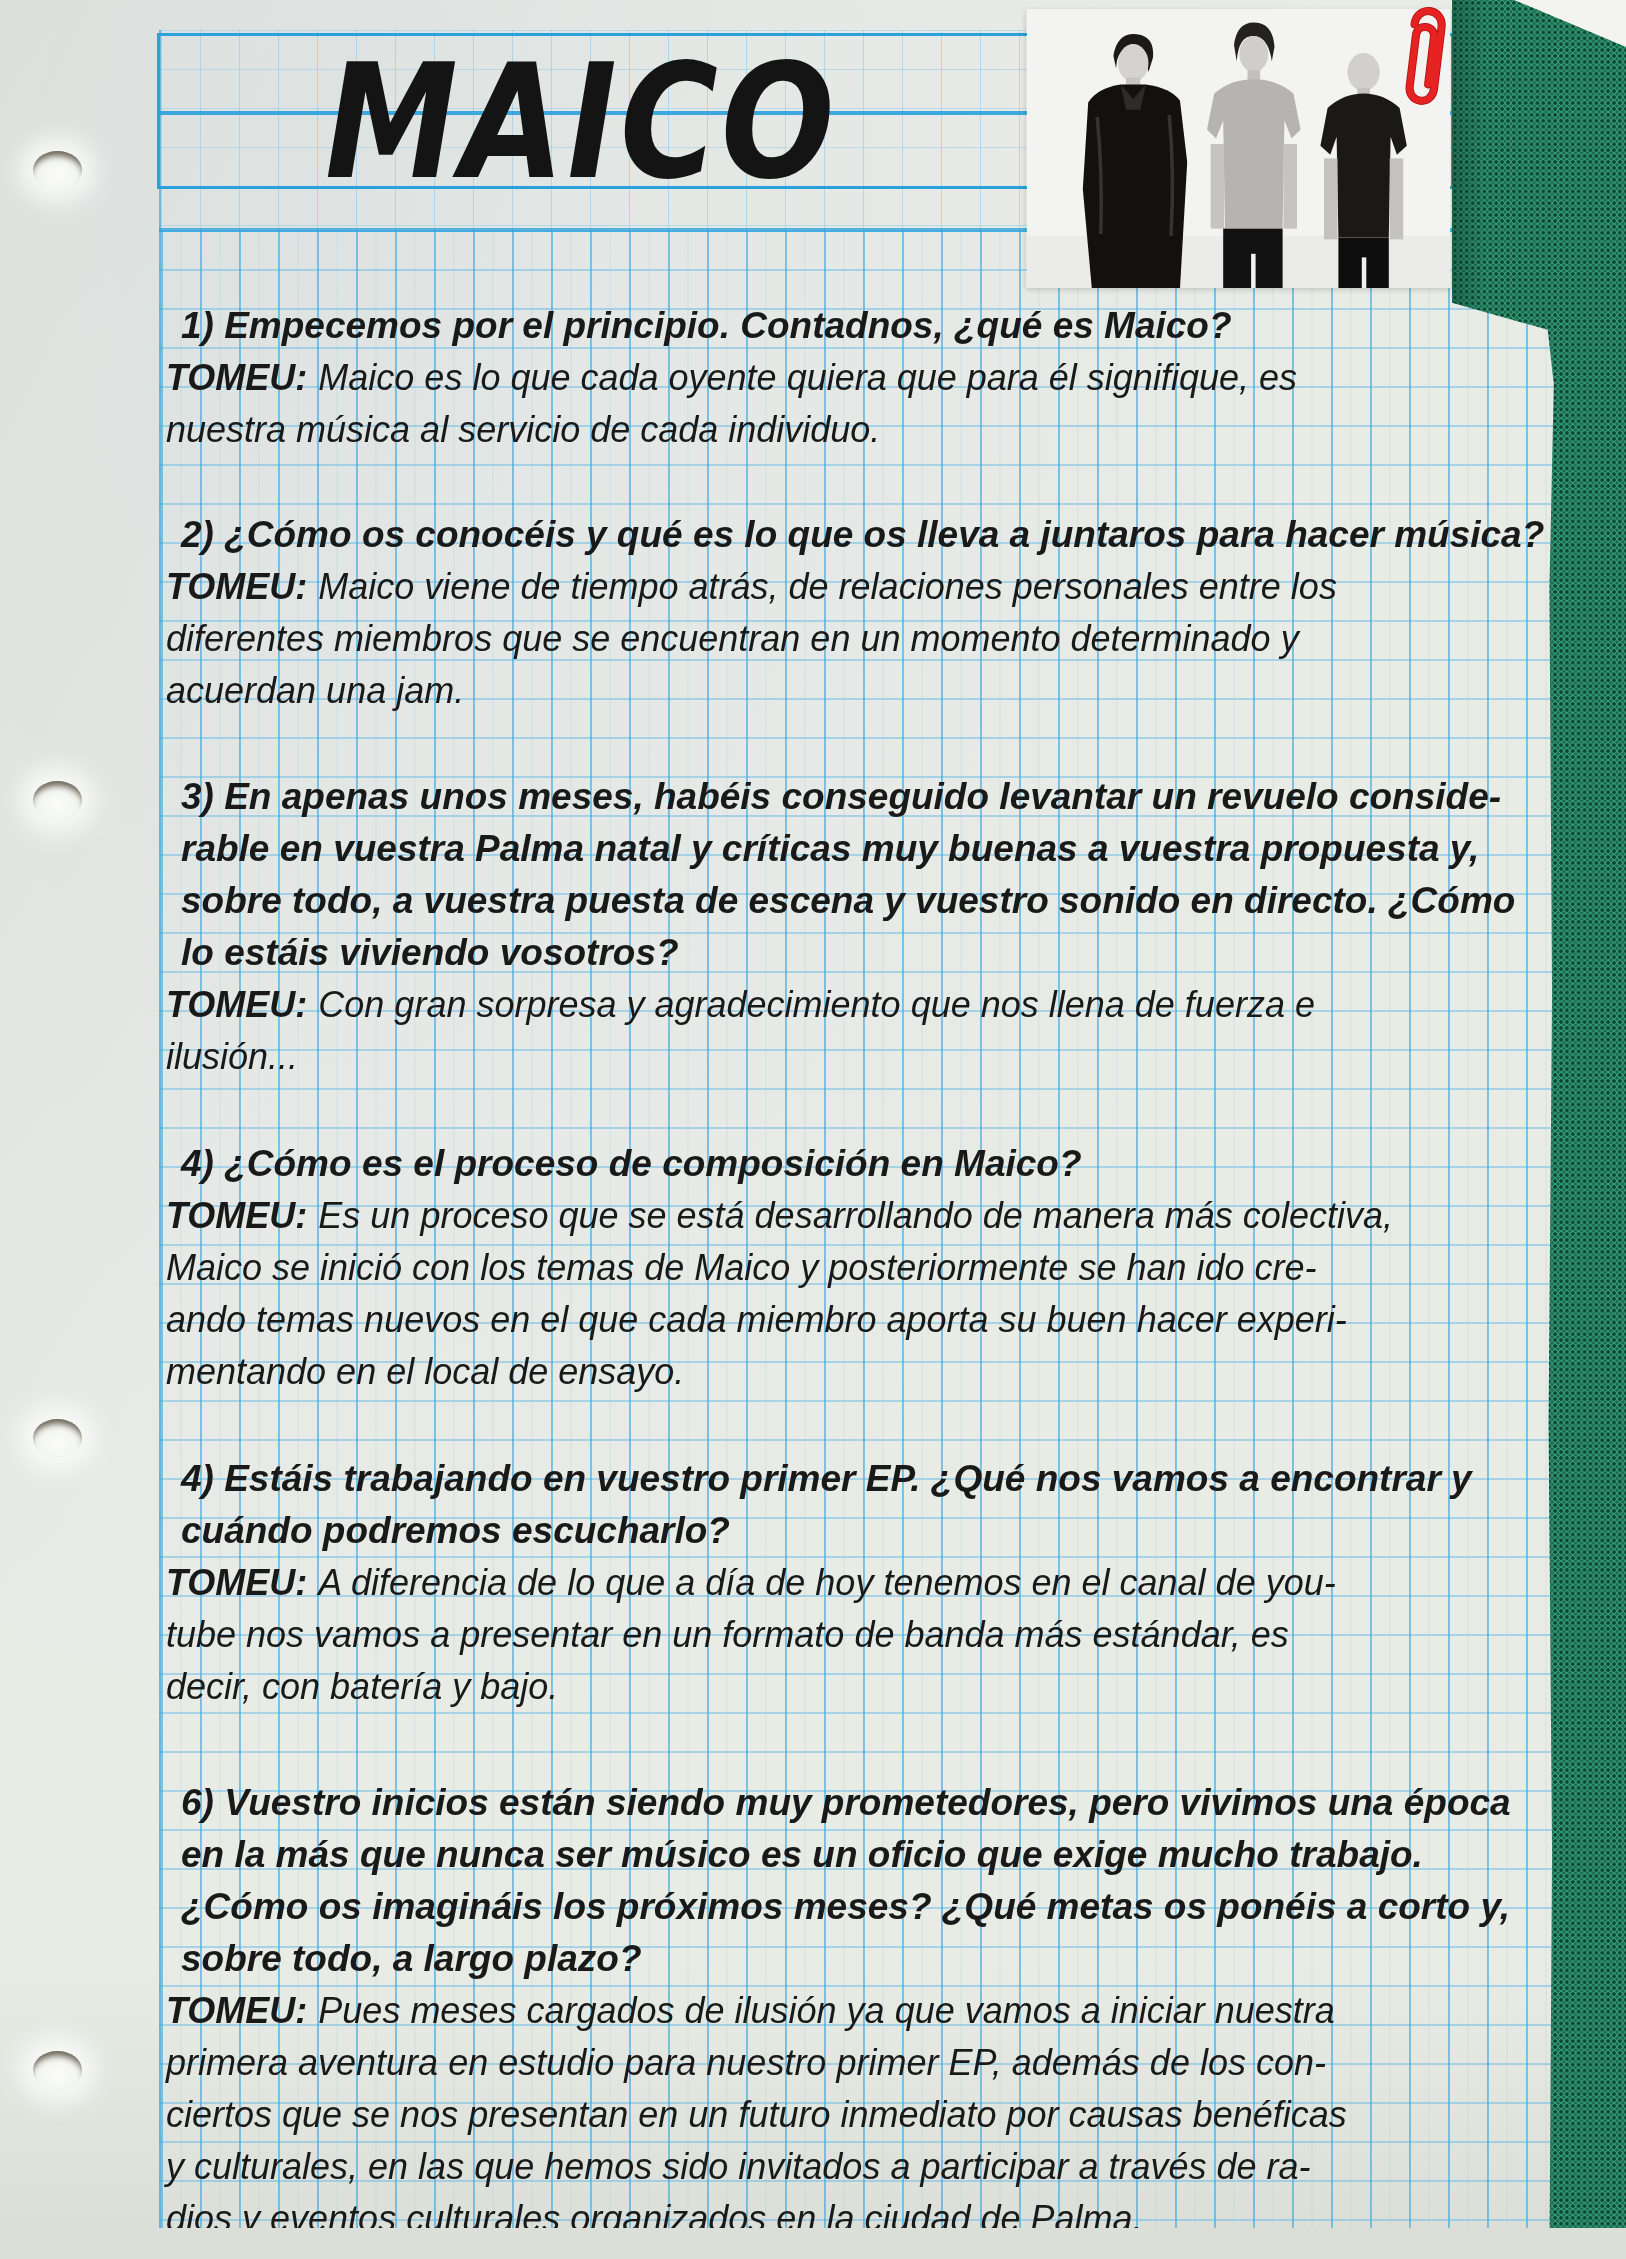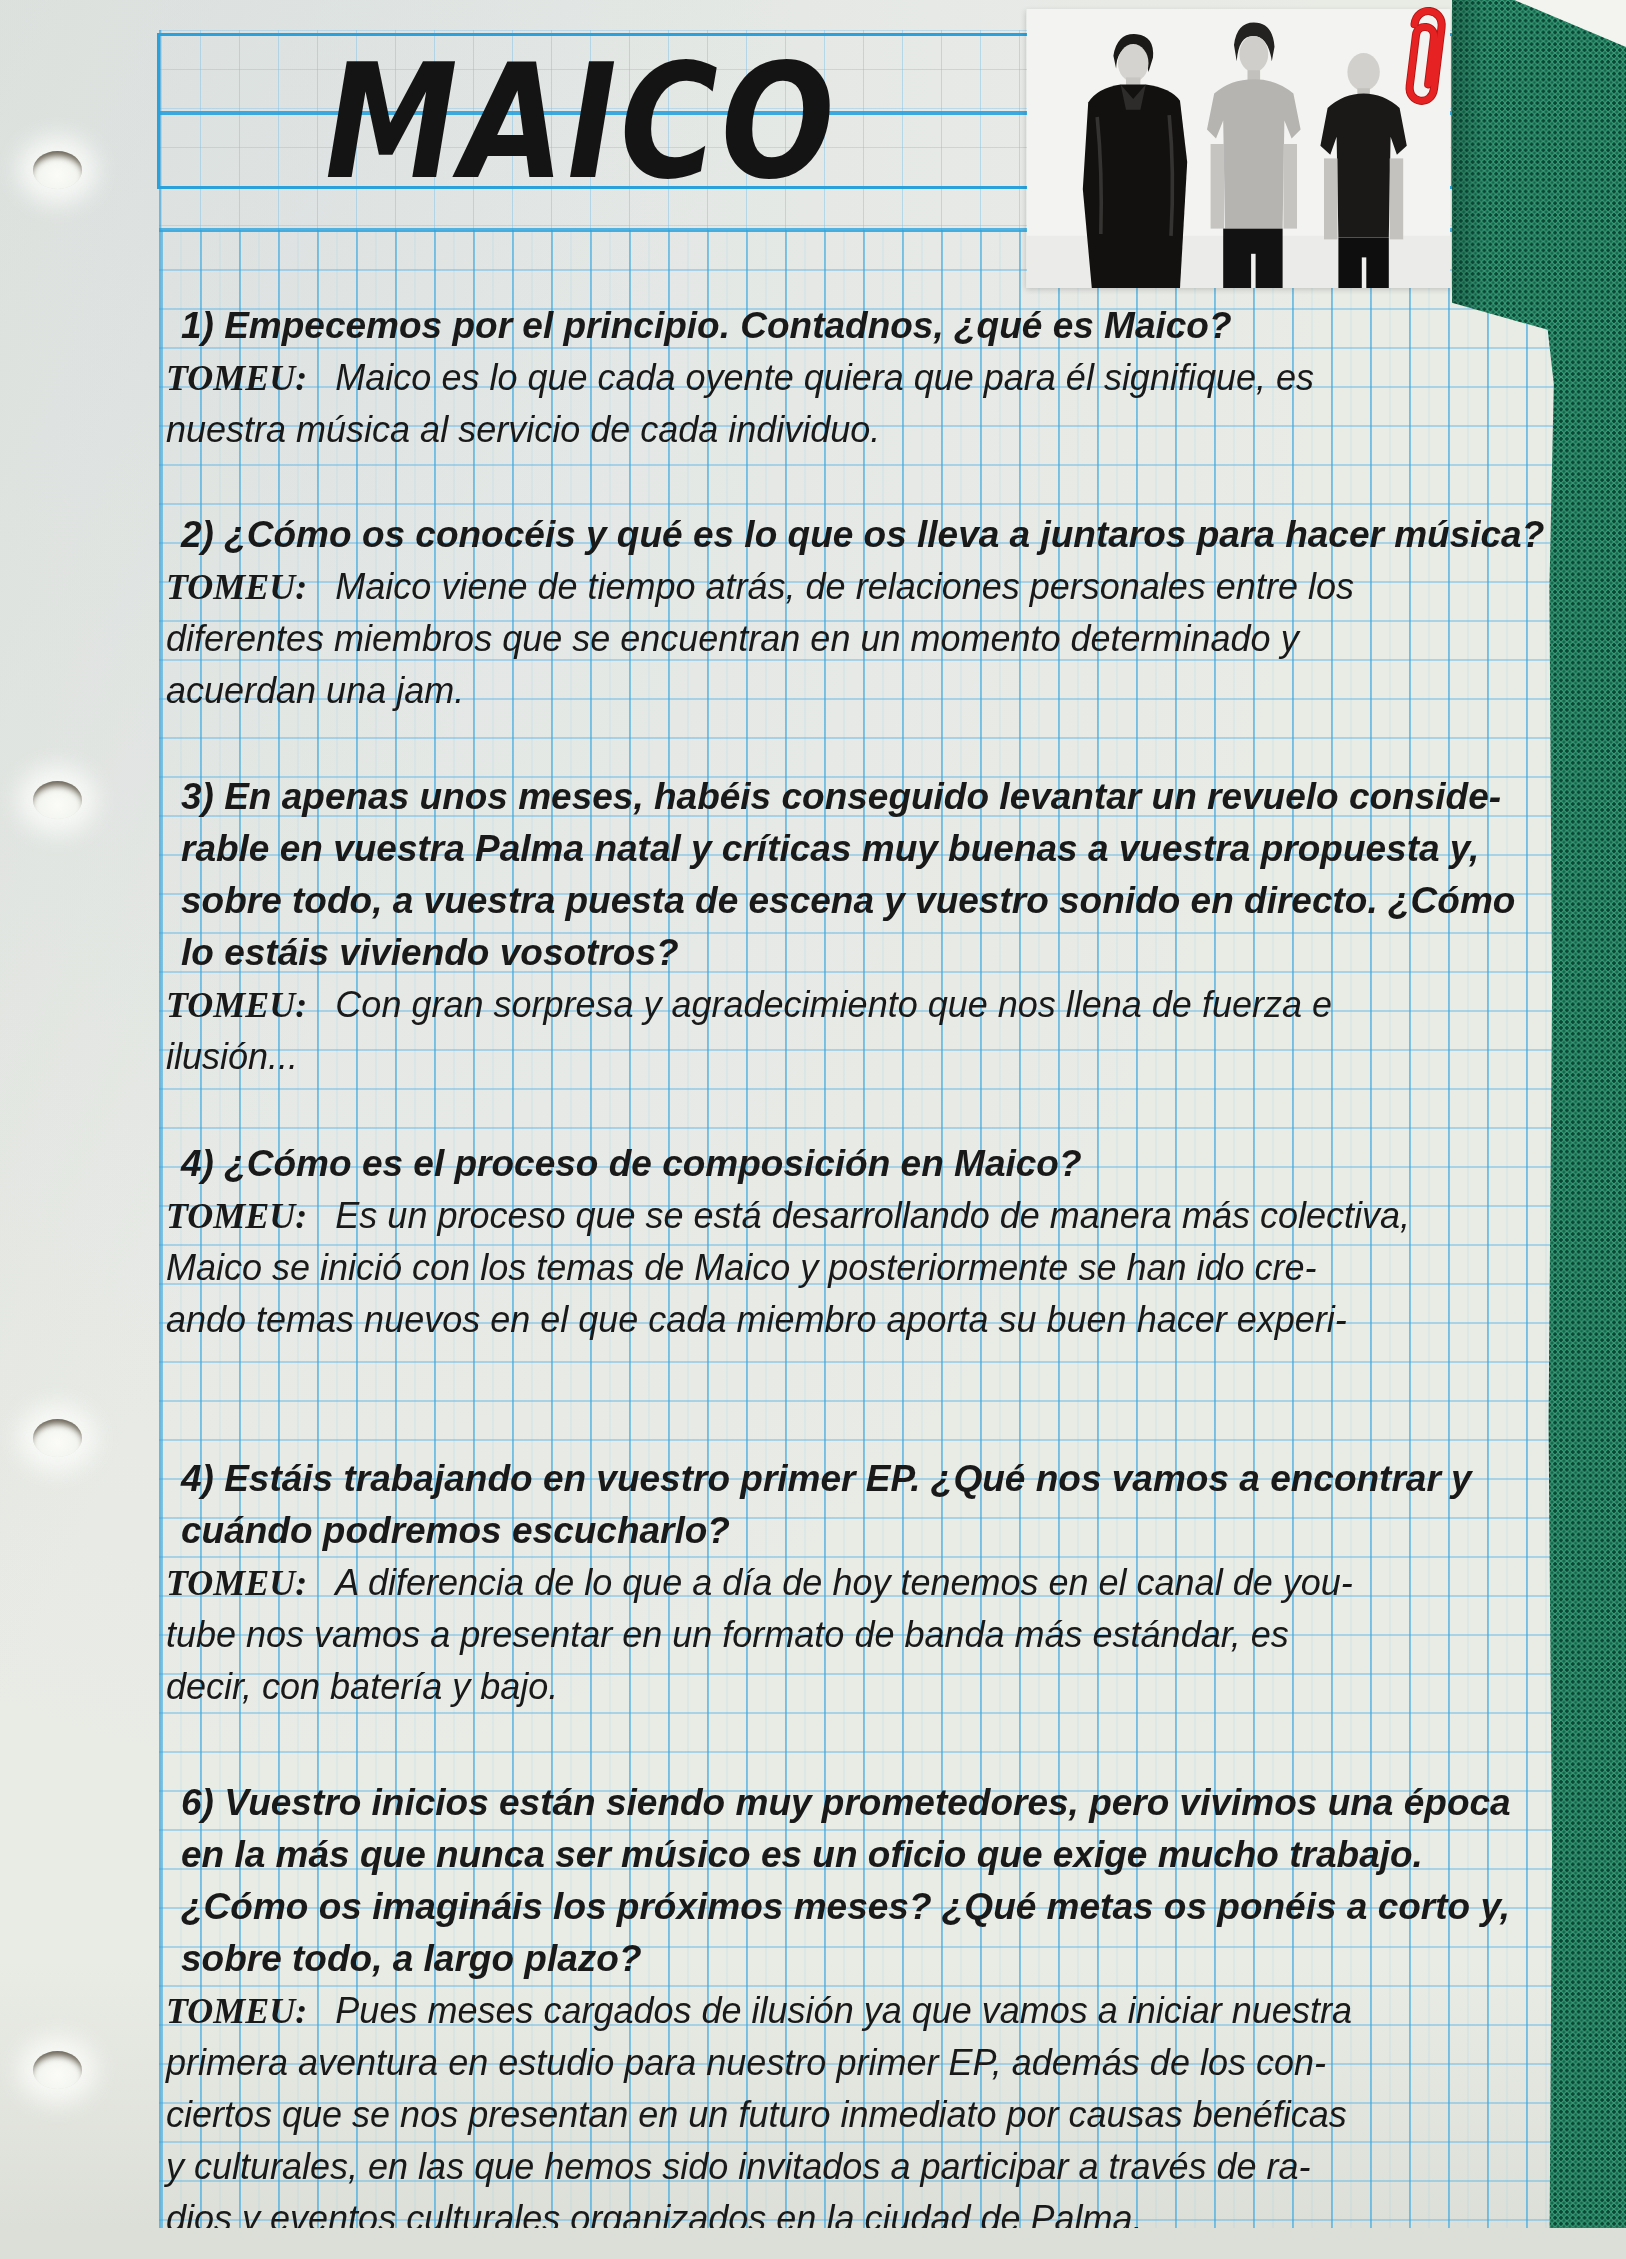--- a/index.html
+++ b/index.html
@@ -52,21 +52,21 @@
   .hole{
     position:absolute;left:33px;width:49px;height:38px;border-radius:50%;z-index:4;
     background:radial-gradient(ellipse at 50% 62%, #fbfcf8 0%, #f3f5f0 55%, #ebede7 100%);
     box-shadow:0 0 23.6px 14.5px rgba(252,253,250,.85), inset 0 7.3px 6.4px -2.7px rgba(72,62,48,.8);
   }
   
   .text-layer{position:absolute;left:166px;top:0;width:1423px;z-index:5;color:#191919;}
   .qa-block{position:absolute;left:0;width:100%;}
   .line{height:52px;line-height:52px;white-space:nowrap;font-style:italic;font-size:36px;}
   .line.q{font-weight:bold;font-size:37px;margin-left:15px;}
-  .speaker{font-weight:bold;margin-right:28px;font-family:Liberation Serif, serif;}
+  .speaker{font-weight:bold;margin-right:11px;}
   
   .band-photo{position:absolute;left:1026px;top:9px;width:425px;height:279px;z-index:6;
     box-shadow:0 1.8px 5.5px rgba(60,60,60,.25);}
   .band-photo svg{display:block;width:100%;height:100%;}
   
   .green-strip{
     position:absolute;right:0;top:0;width:174px;height:2259px;z-index:7;
     background-color:#359c77;
     background-image:
       radial-gradient(circle, rgba(7,60,44,.9) 1.5px, transparent 2px),
@@ -172,20 +172,21 @@
       <div class="line q">lo estáis viviendo vosotros?</div>
       <div class="line"><span class="speaker">TOMEU:</span><span>Con gran sorpresa y agradecimiento que nos llena de fuerza e</span></div>
       <div class="line">ilusión...</div>
     </div>
 
     <div class="qa-block" style="top:1138px">
       <div class="line q">4)  ¿Cómo es el proceso de composición en Maico?</div>
       <div class="line"><span class="speaker">TOMEU:</span><span>Es un proceso que se está desarrollando de manera más colectiva,</span></div>
       <div class="line">Maico se inició con los temas de Maico y posteriormente se han ido cre-</div>
       <div class="line">ando temas nuevos en el que cada miembro aporta su buen hacer experi-</div>
+      <div class="line">mentando en el local de ensayo.</div>
     </div>
 
     <div class="qa-block" style="top:1453px">
       <div class="line q">4)  Estáis trabajando en vuestro primer EP. ¿Qué nos vamos a encontrar y</div>
       <div class="line q">cuándo podremos escucharlo?</div>
       <div class="line"><span class="speaker">TOMEU:</span><span>A diferencia de lo que a día de hoy tenemos en el canal de you-</span></div>
       <div class="line">tube nos vamos a presentar en un formato de banda más estándar, es</div>
       <div class="line">decir, con batería y bajo.</div>
     </div>
 

